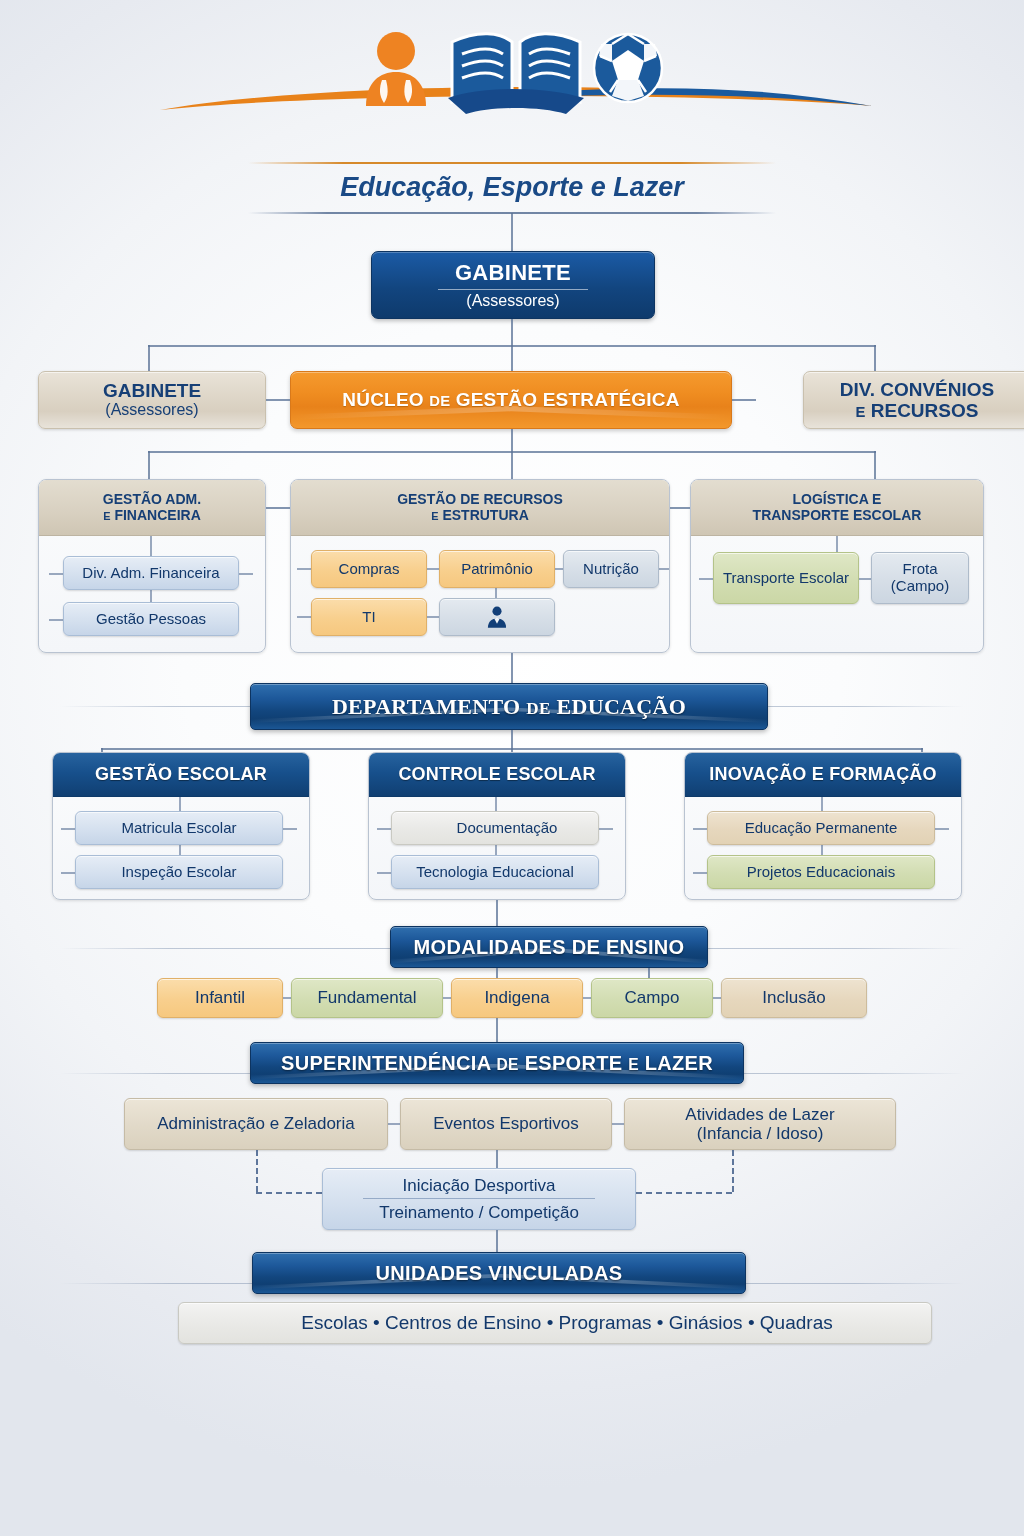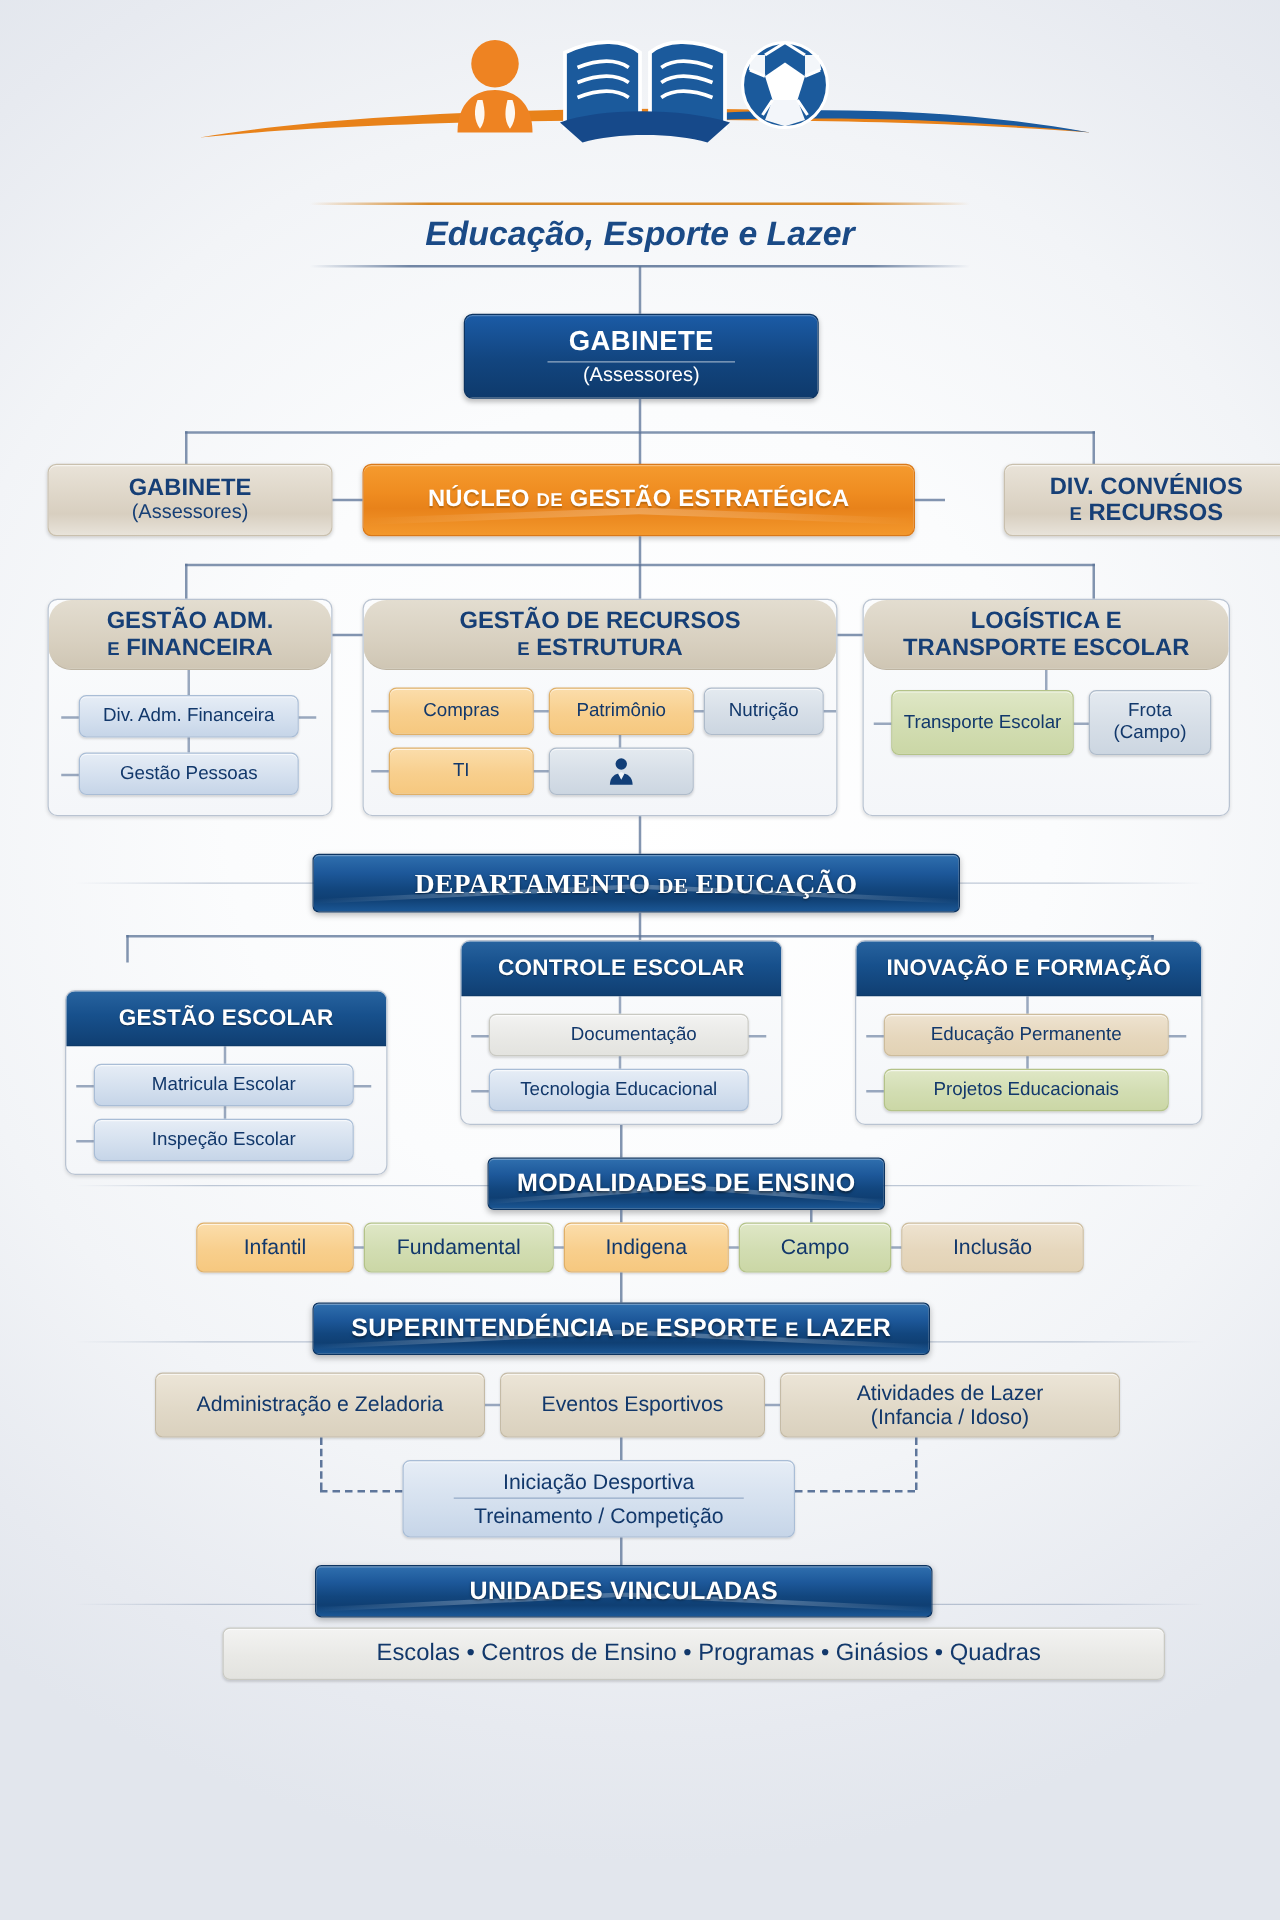--- a/index.html
+++ b/index.html
@@ -80,21 +80,21 @@
   
   .group{ position:absolute; border-radius:8px; border:1px solid #b9c3d1;
     background:linear-gradient(180deg,#fbfcfd 0%,#f4f6f9 100%);
     box-shadow:0 1px 3px rgba(0,0,0,.12); overflow:hidden; }
   .group .ghead{
     height:56px; display:flex; align-items:center; justify-content:center; text-align:center;
     font-weight:bold; line-height:1.12;
   }
   .ghead.tan{
     background:linear-gradient(180deg,#e3ddd0 0%,#d8d0c0 60%,#cfc6b4 100%);
-    border-bottom:1px solid #bdb4a2; color:#163f76; font-size:19px;border-radius:18px;
+    border-bottom:1px solid #bdb4a2; color:#163f76; font-size:14px;
   }
   .ghead.navy{
     background:linear-gradient(180deg,#27639f 0%,#17508c 45%,#103f72 100%);
     border-bottom:1px solid #0e3a69; color:#fff; font-size:18px; letter-spacing:.2px;
     text-shadow:0 1px 1px rgba(0,0,0,.4);
   }
   .gbody{ position:relative; }
 
   
   .chip{ position:absolute; border-radius:6px; display:flex; align-items:center;
@@ -302,21 +302,21 @@
       <span class="small">DE</span>
       <span>EDUCAÇÃO</span>
     </span>
   </div>
 
   <div class="hline" style="left:101px; top:748px; width:822px;"></div>
   <div class="vline" style="left:101px; top:748px; height:22px;"></div>
   <div class="vline" style="left:921px; top:748px; height:22px;"></div>
   <div class="vline" style="left:511px; top:730px; height:40px;"></div>
 
-  <div class="group" style="left:52px; top:752px; width:258px; height:148px;margin-top:40px;">
+  <div class="group" style="left:52px; top:752px; width:258px; height:148px;">
     <div class="ghead navy" style="height:44px;">GESTÃO ESCOLAR</div>
     <div class="gbody" style="height:102px;">
       <div class="vline thin" style="left:126px; top:0; height:14px;"></div>
       <div class="chip blue" style="left:22px; top:14px; width:208px; height:34px;">Matricula Escolar</div>
       <div class="hline thin" style="left:8px; top:31px; width:14px;"></div>
       <div class="hline thin" style="left:230px; top:31px; width:14px;"></div>
       <div class="vline thin" style="left:126px; top:48px; height:10px;"></div>
       <div class="chip blue" style="left:22px; top:58px; width:208px; height:34px;">Inspeção Escolar</div>
       <div class="hline thin" style="left:8px; top:75px; width:14px;"></div>
     </div>

